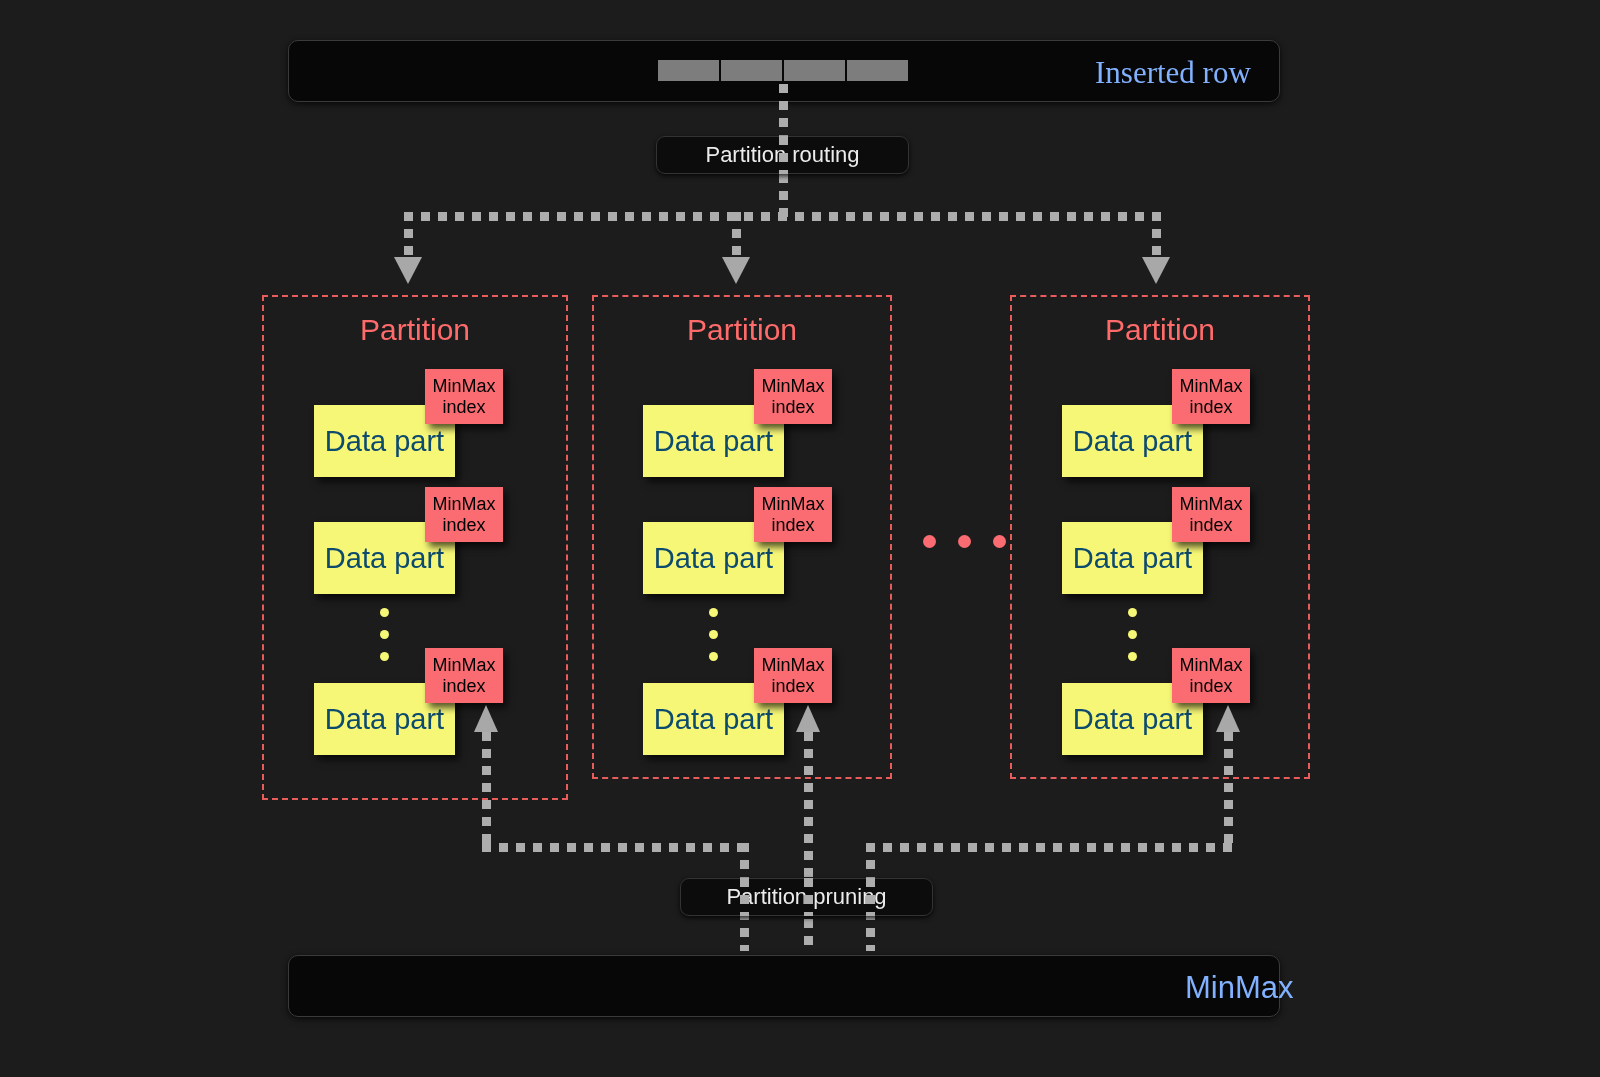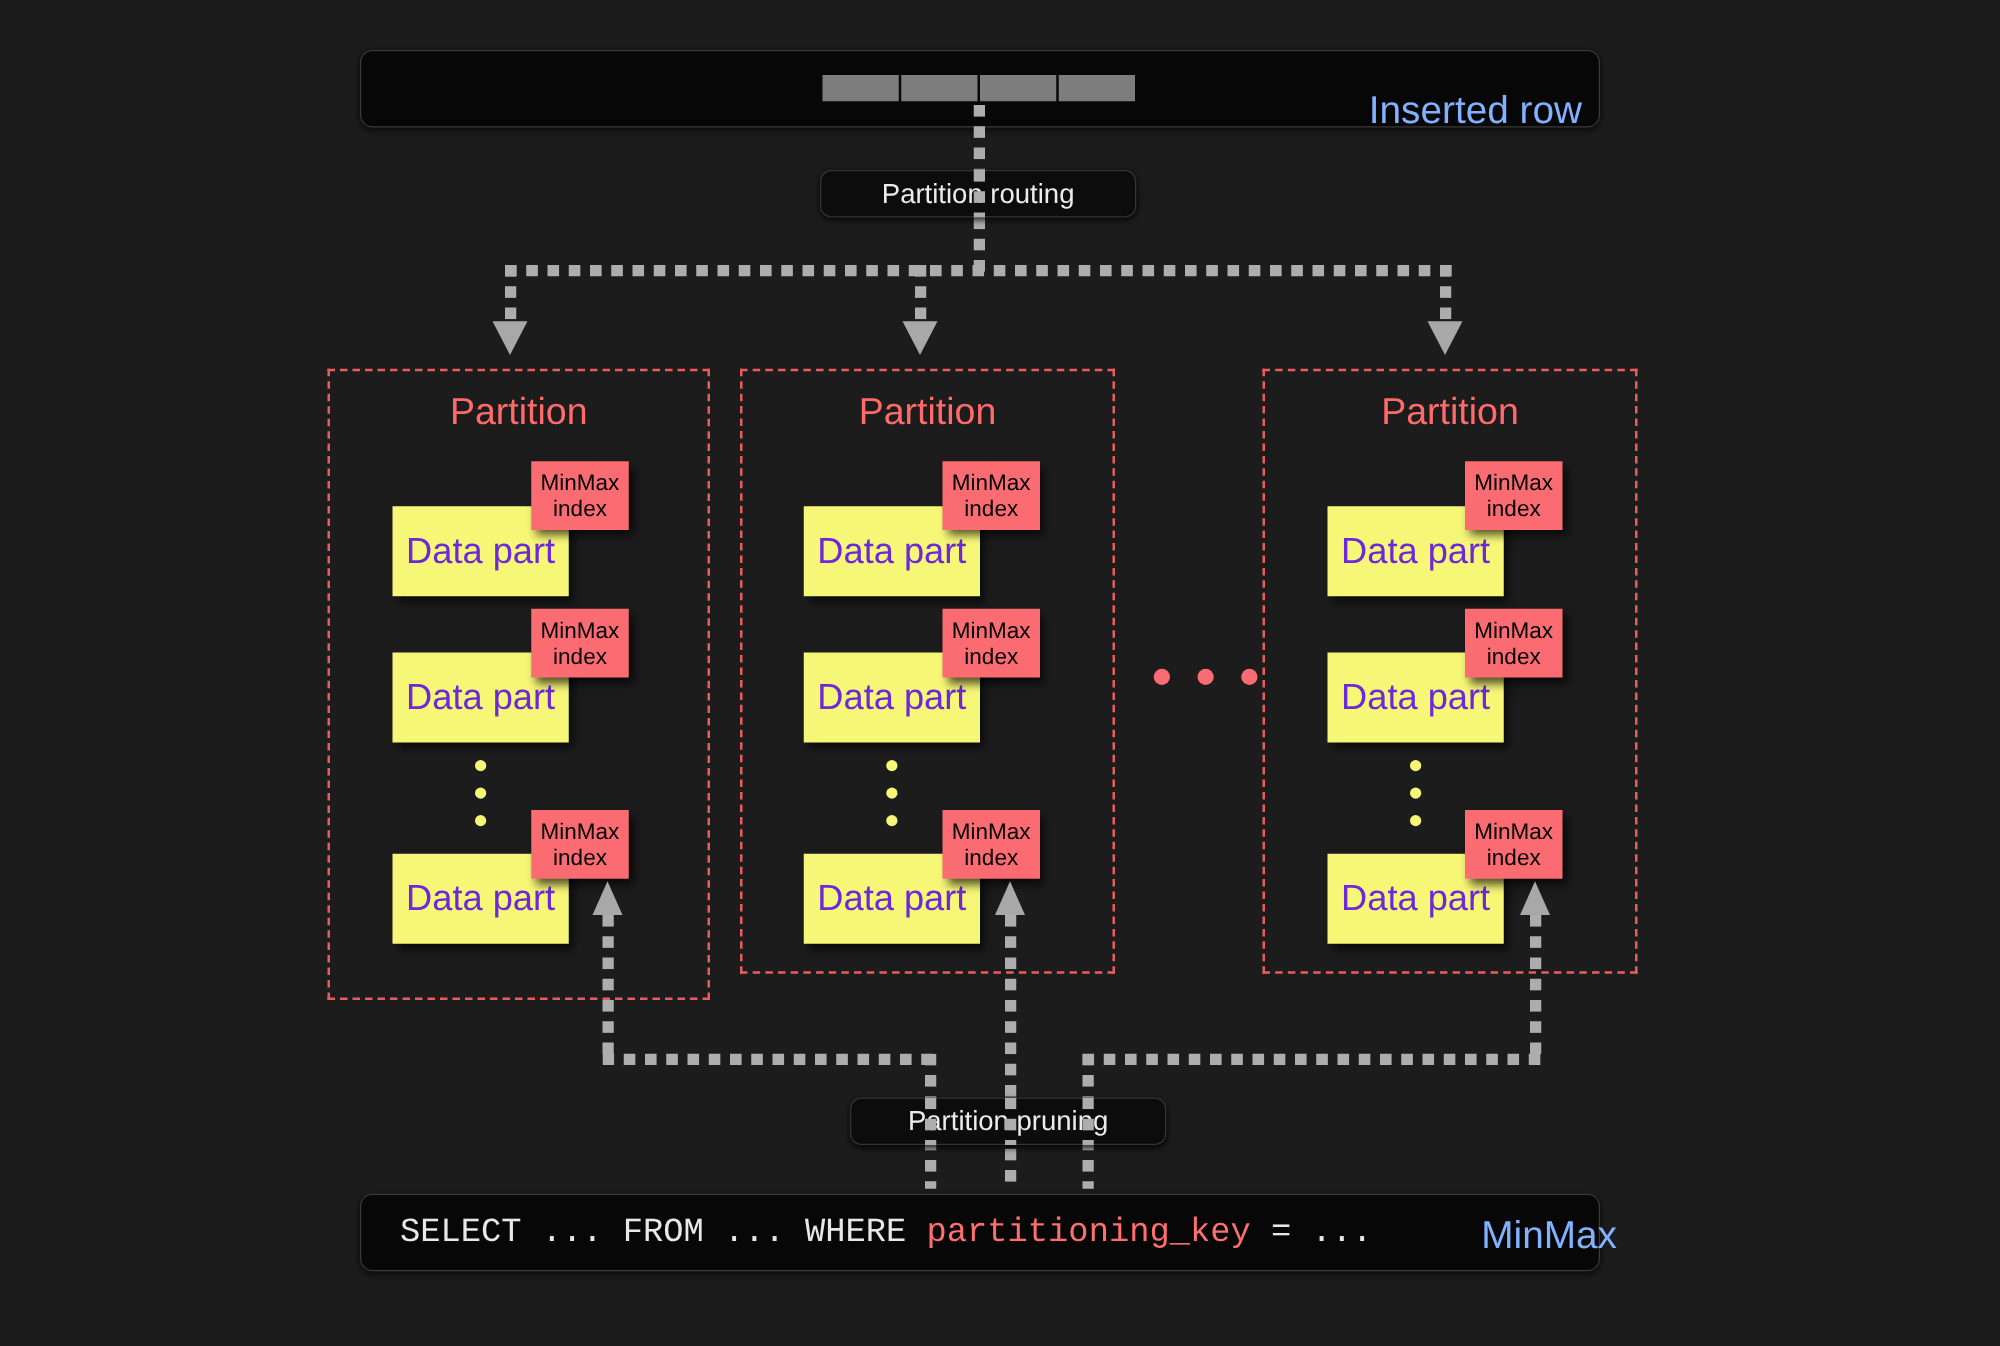--- a/index.html
+++ b/index.html
@@ -89,21 +89,21 @@
     text-align: center;
     top: 16px;
     color: #ff6b6b;
     font-size: 30px;
   }
 
   
   .datapart {
     position: absolute;
     background: #f7f777;
-    color: #6d28d9;
+    color: #0c4a6e;
     font-size: 29px;
     display: flex;
     align-items: center;
     justify-content: center;
     box-shadow: 4px 5px 7px rgba(0,0,0,0.65);
     z-index: 2;
   }
   .minmax {
     position: absolute;
     background: #fa6c72;
@@ -178,21 +178,21 @@
 
   <div class="darkbar" style="left:288px; top:40px; width:992px; height:62px;"></div>
 
   <div class="rowcells" style="left:658px; top:60px;">
     <span class="rowcell"></span>
     <span class="rowcell"></span>
     <span class="rowcell"></span>
     <span class="rowcell"></span>
   </div>
 
-  <div class="bar-label" style="left:1095px; top:70px;">Inserted row</div>
+  <div class="bar-label" style="left:1095px; top:55px;font-family:Liberation Serif, serif;">Inserted row</div>
 
   <div class="dotv" style="left:779px; top:84px; height:55px;"></div>
 
   <div class="pill" style="left:656px; top:136px; width:253px; height:38px;">
     <span>Partition routing</span>
   </div>
 
   <div class="dotv" style="left:779px; top:136px; height:38px; z-index:7;"></div>
 
   <div class="dotv" style="left:779px; top:174px; height:44px;"></div>
@@ -331,17 +331,16 @@
   <div class="pill" style="left:680px; top:878px; width:253px; height:38px;">
     <span>Partition pruning</span>
   </div>
 
   <div class="dotv" style="left:740px; top:878px; height:38px; z-index:7;"></div>
   <div class="dotv" style="left:804px; top:878px; height:38px; z-index:7;"></div>
   <div class="dotv" style="left:866px; top:878px; height:38px; z-index:7;"></div>
 
   <div class="darkbar" style="left:288px; top:955px; width:992px; height:62px;"></div>
 
-  <div class="query-text" style="left:320px; top:972px;"><span>SELECT ... FROM ... WHERE </span><span class="query-key">partitioning_key</span><span> = ...</span></div>
 
   <div class="bar-label" style="left:1185px; top:970px;">MinMax</div>
 
 </div>
 
 </body></html>

